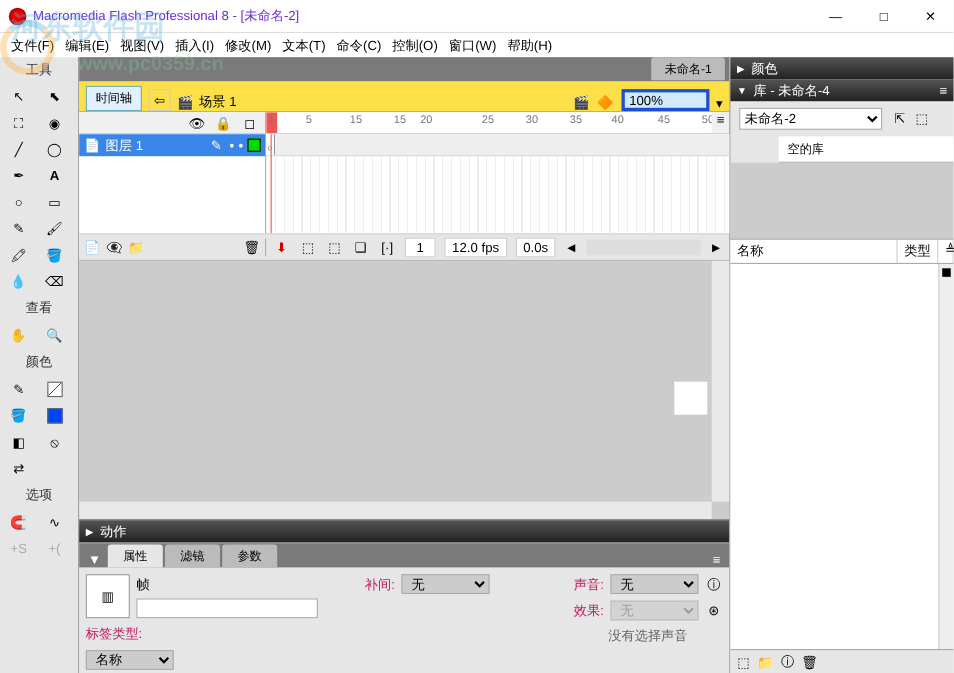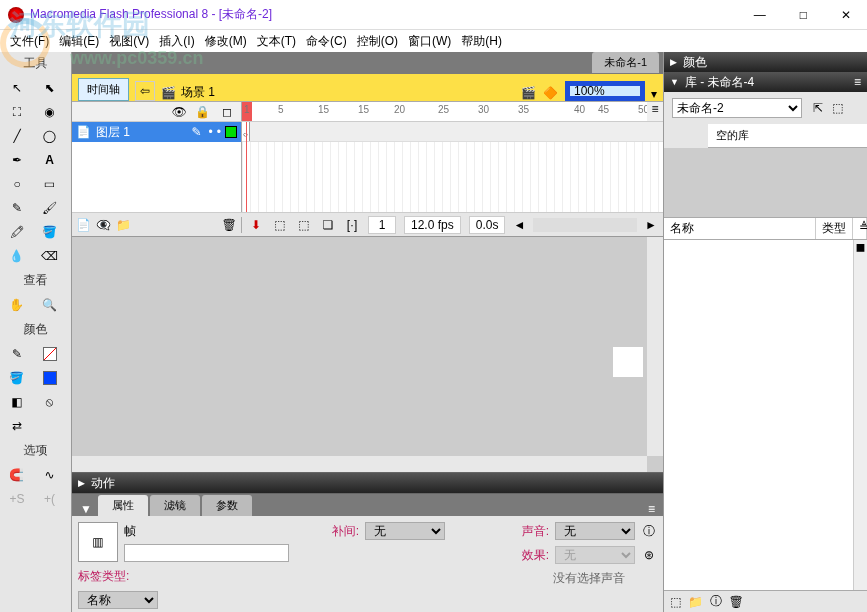--- a/index.html
+++ b/index.html
@@ -31,21 +31,21 @@
 .doc-tab { background: #bbb; padding: 3px 12px; border-radius: 3px 3px 0 0; cursor: pointer; font-size: 11px; }
 .doc-tab.active { background: #e6e6e6; }
 .doc-tabs .spacer { flex: 1; }
 .doc-tabs .win-ctrl { color: #fff; padding: 0 4px; cursor: pointer; }
 
 .edit-bar { height: 28px; background: #fde047; display: flex; align-items: flex-end; padding: 0 6px; gap: 6px; border-bottom: 1px solid #aaa; }
 .edit-bar .btn { padding: 3px 8px; border: 1px solid #aaa; background: #f4f4f4; cursor: pointer; font-size: 11px; }
 .edit-bar .btn.blue { border: 1px solid #6ab; background: #e0f0ff; }
 .edit-bar .arrow-btn { width: 20px; height: 20px; border: 1px solid #ccc; display: flex; align-items: center; justify-content: center; cursor: pointer; }
 .edit-bar .scene { display: flex; align-items: center; gap: 4px; }
-.edit-bar .zoom-input { width: 80px; height: 20px; border: 5px solid #1d4ed8; background: #d0eaff; text-align: left; padding: 0 4px; }
+.edit-bar .zoom-input { width: 80px; height: 20px; border: 3px solid #1d4ed8; background: #d0eaff; text-align: left; padding: 0 4px; }
 
 
 .timeline { background: #fff; border-bottom: 1px solid #999; }
 .tl-header { display: flex; height: 20px; border-bottom: 1px solid #ccc; background: #f0f0f0; }
 .tl-layer-head { width: 170px; display: flex; justify-content: flex-end; align-items: center; gap: 8px; padding-right: 6px; border-right: 1px solid #aaa; }
 .tl-ruler { flex: 1; position: relative; background: #fff; overflow: hidden; }
 .tl-ruler .playhead { position: absolute; left: 0; top: 0; width: 10px; height: 100%; background: #e55; }
 .tl-ruler .tick { position: absolute; top: 2px; font-size: 10px; color: #777; }
 .tl-layers { display: flex; height: 90px; }
 .tl-layer-names { width: 170px; border-right: 1px solid #aaa; background: #fff; }
@@ -255,25 +255,25 @@
           <span class="ico">👁</span>
           <span class="ico">🔒</span>
           <span class="ico">◻</span>
         </div>
         <div class="tl-ruler">
           <div class="playhead"></div>
           <span class="tick" style="left:2px">1</span>
           <span class="tick" style="left:36px">5</span>
           <span class="tick" style="left:76px">15</span>
           <span class="tick" style="left:116px">15</span>
-          <span class="tick" style="left:152px">20</span>
+          <span class="tick" style="left:140px">20</span>
           <span class="tick" style="left:196px">25</span>
           <span class="tick" style="left:236px">30</span>
           <span class="tick" style="left:276px">35</span>
-          <span class="tick" style="left:332px">40</span>
+          <span class="tick" style="left:314px">40</span>
           <span class="tick" style="left:356px">45</span>
           <span class="tick" style="left:396px">50</span>
         </div>
         <span style="width:16px;text-align:center">≡</span>
       </div>
       <div class="tl-layers">
         <div class="tl-layer-names">
           <div class="layer-row">
             <span class="ico">📄</span>
             <span>图层 1</span>

